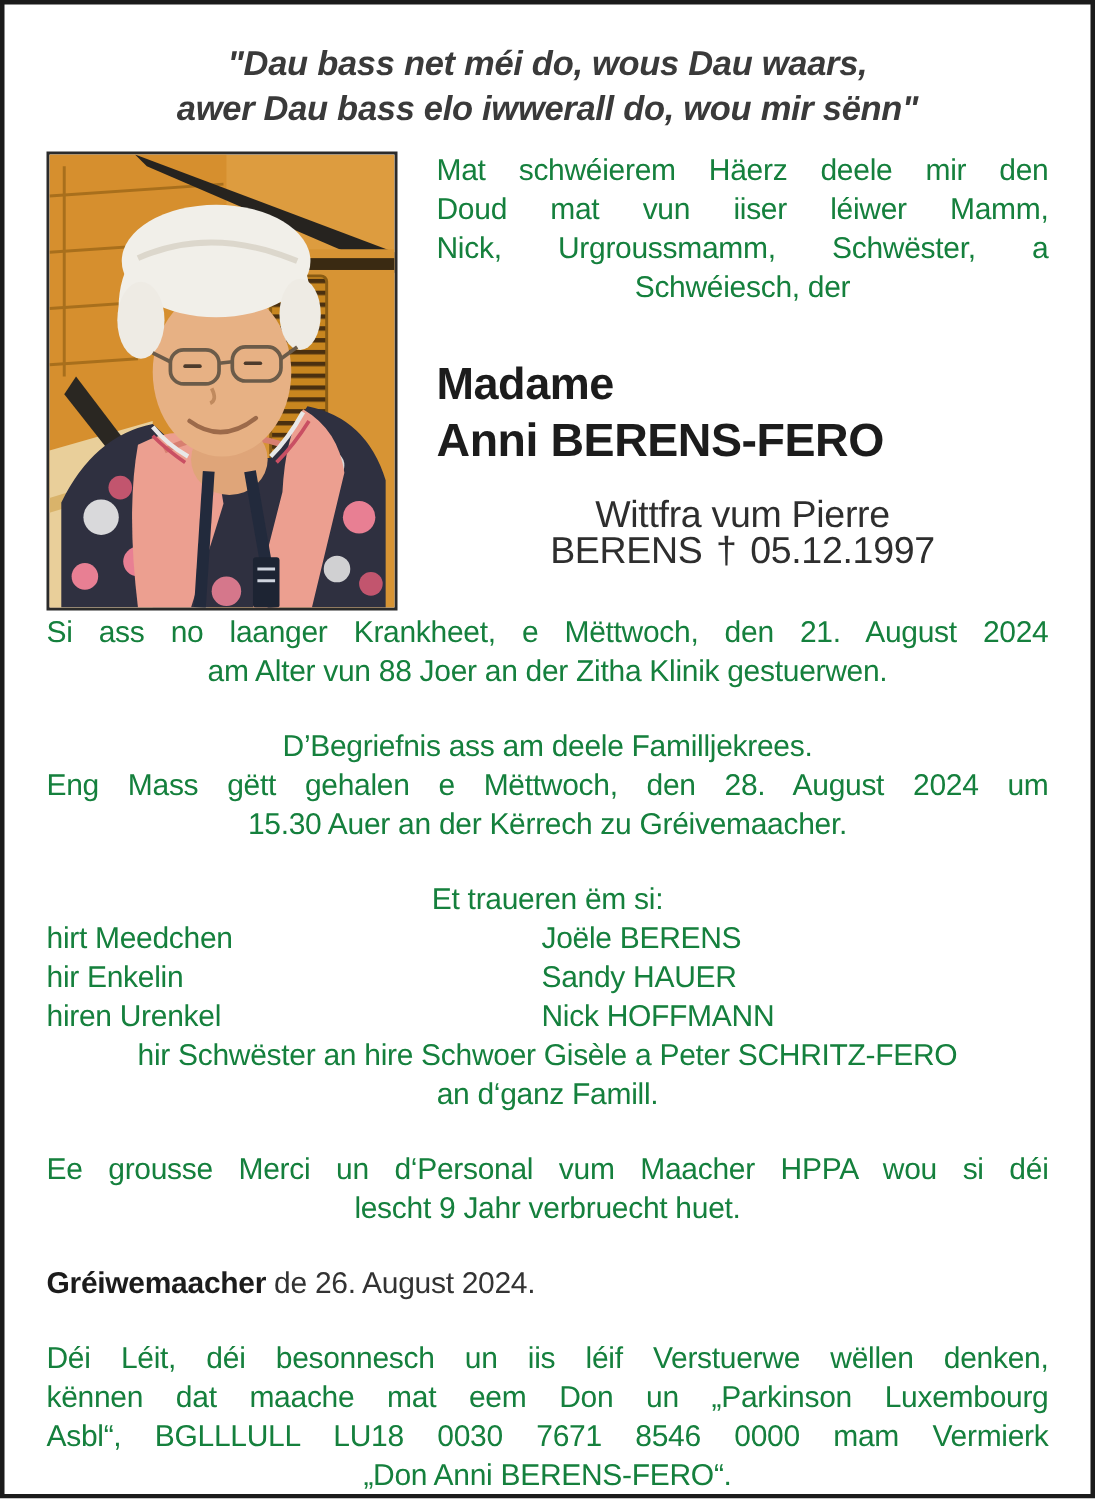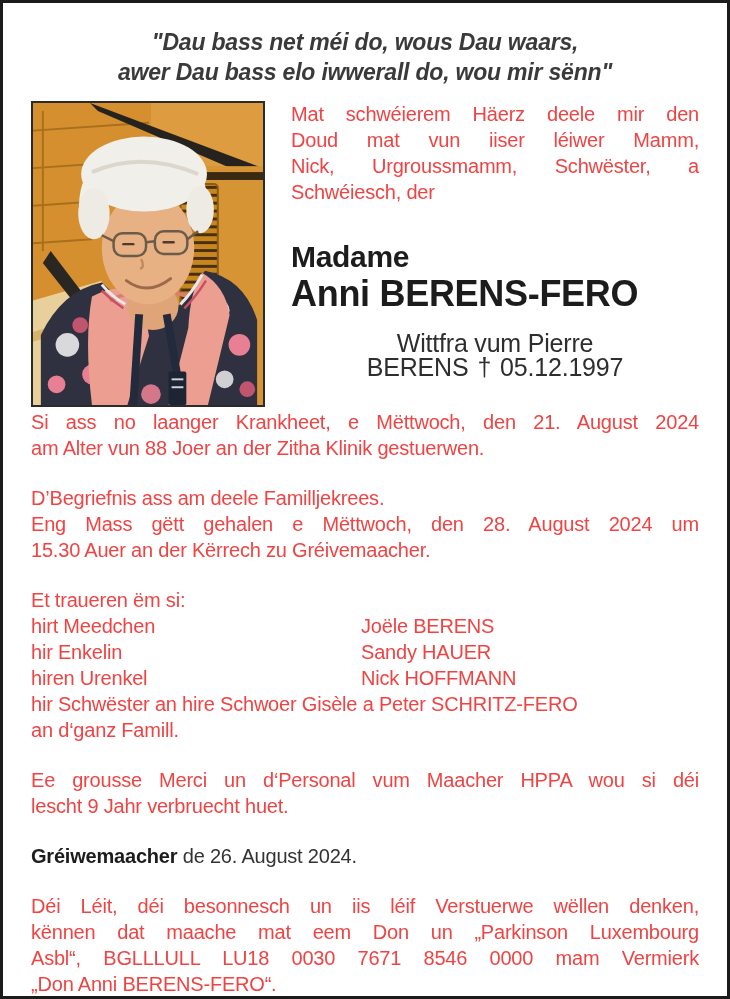--- a/index.html
+++ b/index.html
@@ -15,26 +15,26 @@
   }
   .inner{padding:0 28px;}
   
   .quote{margin-top:24px;text-align:center;font-style:italic;font-weight:600;
          font-size:23px;line-height:30px;color:#3a3a3a;letter-spacing:-0.2px;}
   
   .toprow{display:flex;margin-top:14px;}
   .photo-frame{flex:0 0 auto;width:234px;height:306px;border:2px solid #2b2b2b;box-sizing:border-box;}
   .photo-frame svg{display:block;width:100%;height:100%;}
   .rightcol{flex:1 1 auto;margin-left:26px;min-width:0;}
-  .body-text{font-size:20px;line-height:26px;letter-spacing:-0.2px;color:#ef4444;}
+  .body-text{font-size:20px;line-height:26px;letter-spacing:-0.2px;color:#15803d;}
   .jline{text-align:justify;text-align-last:justify;}
-  .lline{text-align:left;}
+  .lline{text-align:center;}
   .name-block{margin-top:34px;text-align:left;color:#1c1c1c;}
   .madame{font-size:30px;line-height:36px;font-weight:800;letter-spacing:-0.3px;}
-  .fullname{font-size:36px;line-height:38px;font-weight:800;letter-spacing:-0.3px;}
+  .fullname{font-size:31px;line-height:38px;font-weight:800;letter-spacing:-0.3px;}
   .widow{margin-top:18px;text-align:center;font-size:25px;line-height:24px;color:#2e2e2e;letter-spacing:-0.2px;}
   .widow .dagger{margin:0 9px;}
   
   .para{margin-top:24px;}
   .para.tight{margin-top:2px;}
   .mourner-grid{display:grid;grid-template-columns:330px 1fr;column-gap:0;}
   .dateline{margin-top:24px;font-size:20px;line-height:26px;letter-spacing:-0.2px;}
   .dateline .place{font-weight:800;color:#1c1c1c;}
 </style>
 </head>

